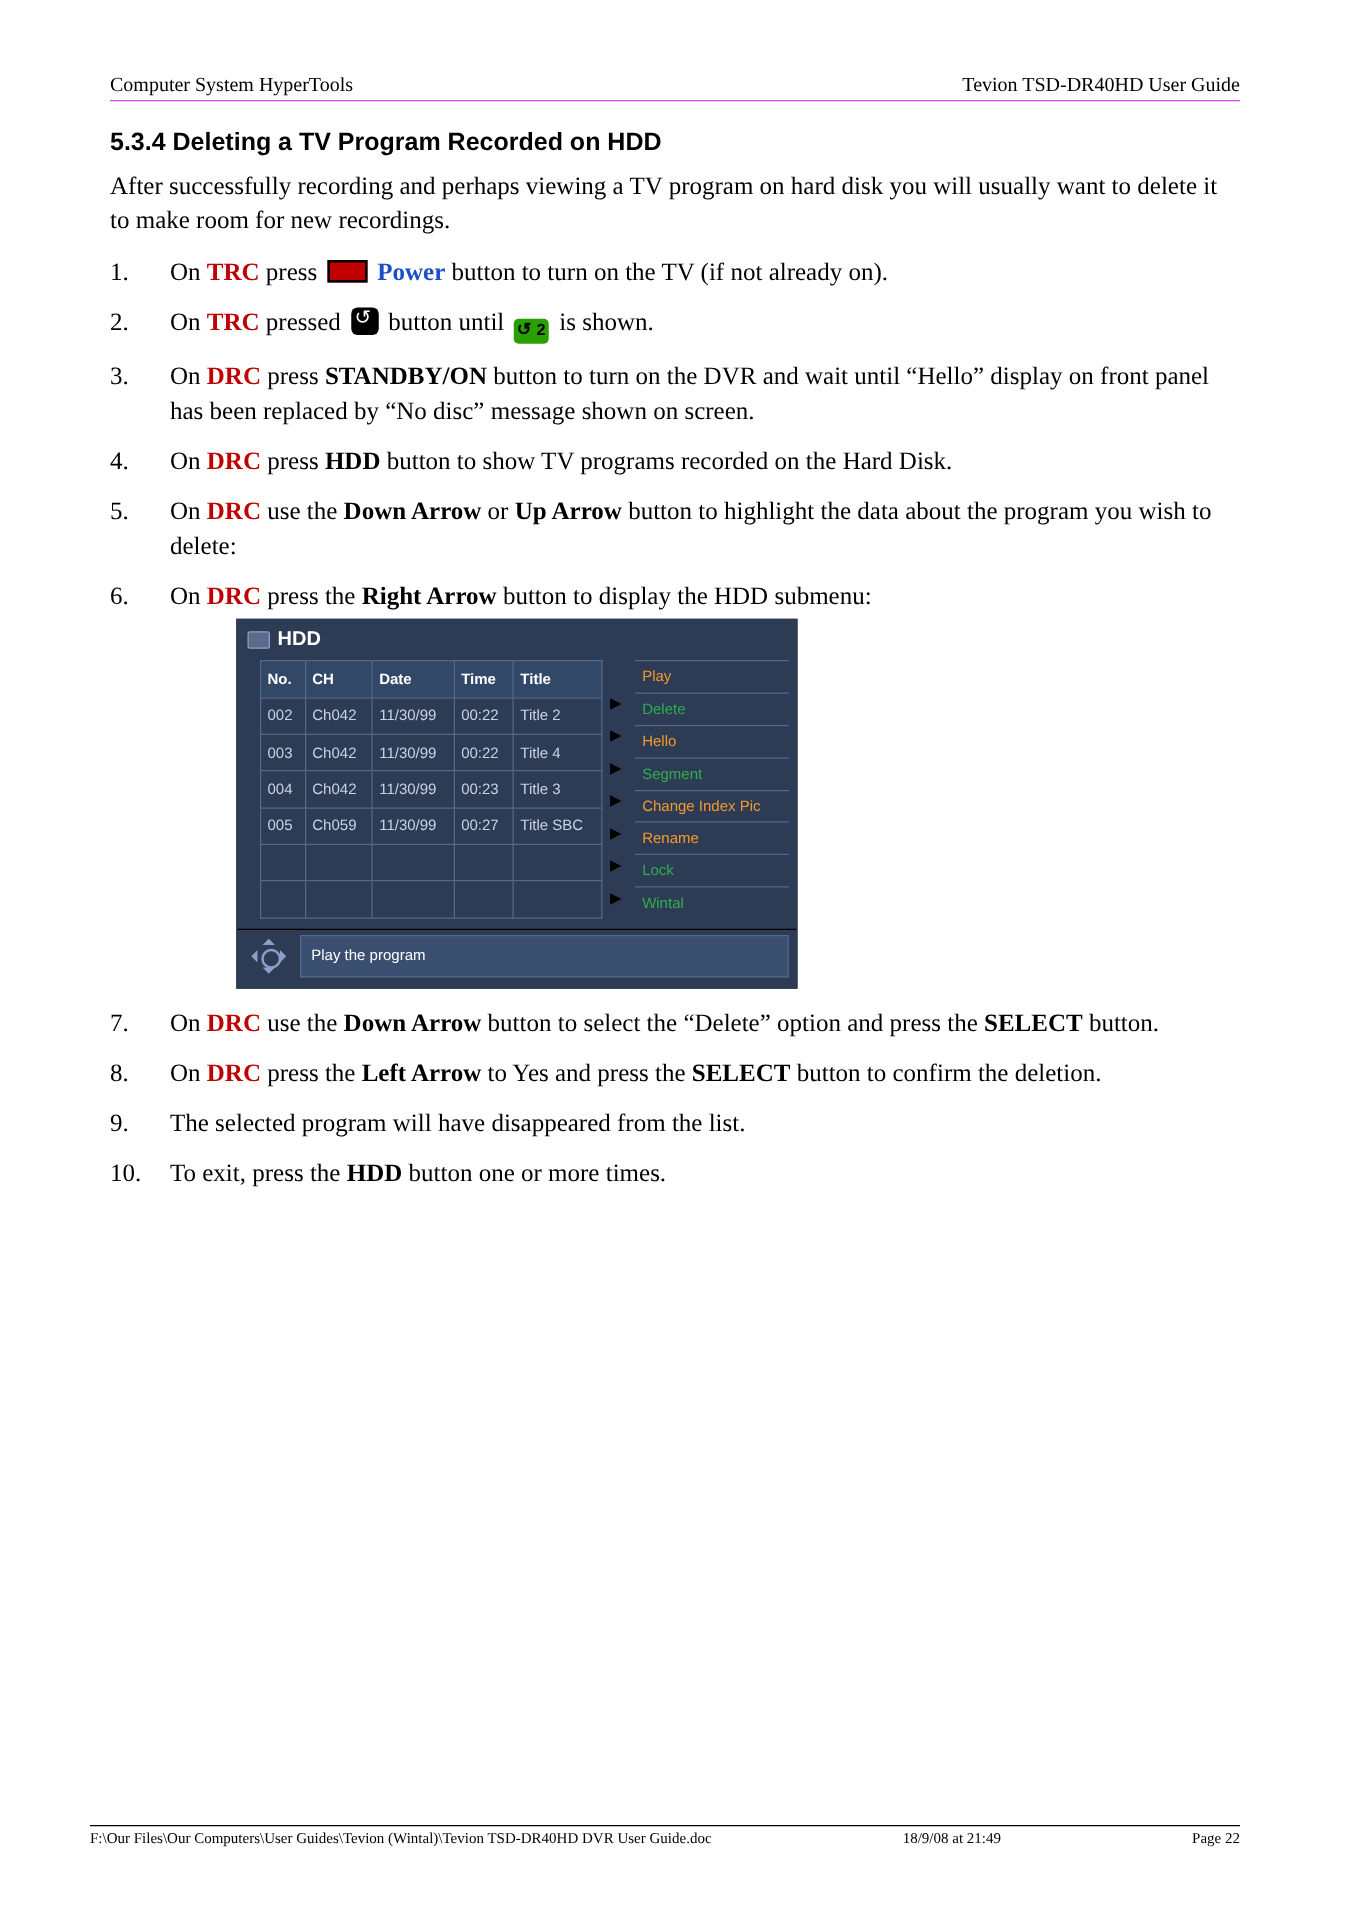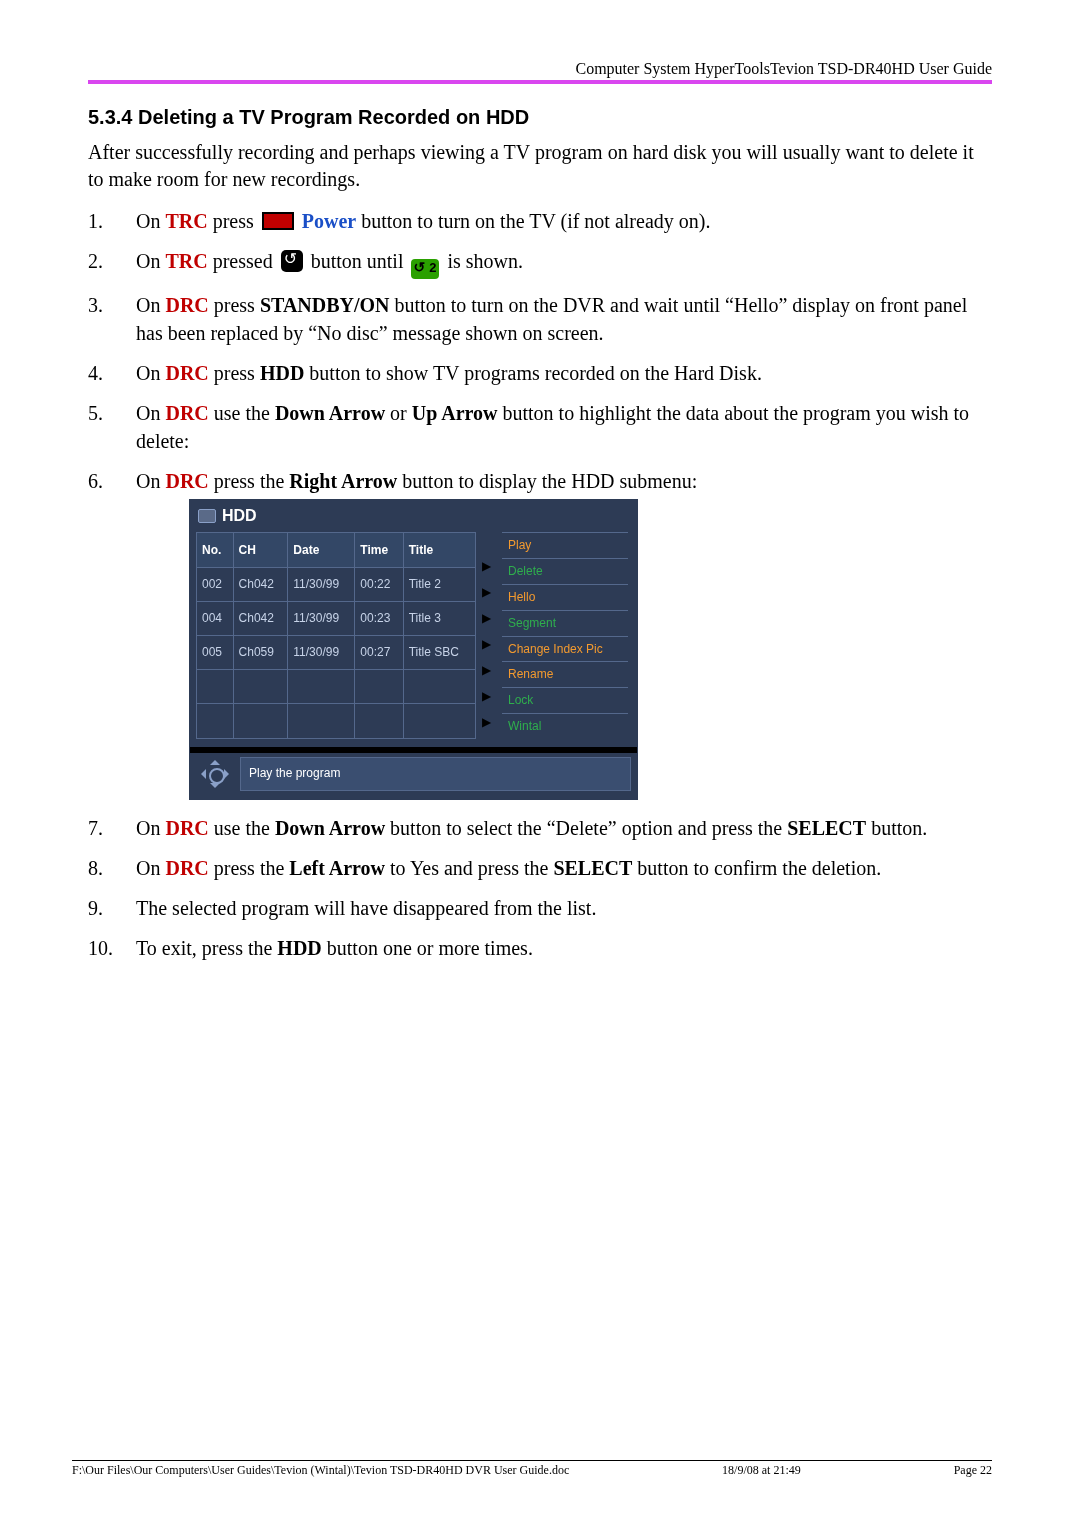--- a/index.html
+++ b/index.html
@@ -1,47 +1,47 @@
 <!DOCTYPE html>
 <html><head>
 <meta charset="utf-8">
 <style>
   html,body{margin:0;padding:0;background:#fff}
   body{font-family:"Times New Roman",Times,serif;color:#000}
   .page{width:1080px;height:1528px;position:relative;margin:0 auto;box-sizing:border-box;padding:60px 88px 0 88px}
-  .hdr{display:flex;justify-content:flex-end;font-size:16px;border-bottom:4px solid #d946ef;padding-bottom:2px}
+  .hdr{display:flex;justify-content:space-between;font-size:16px;border-bottom:1px solid #d946ef;padding-bottom:2px}
   .section-title{font-family:Arial,Helvetica,sans-serif;font-weight:bold;font-size:20px;margin:22px 0 10px 0}
   .para{font-size:20px;line-height:1.35;margin:6px 0 14px 0}
   ol.steps{list-style:none;margin:0;padding:0}
   ol.steps>li{display:flex;font-size:20px;line-height:1.4;margin:6px 0 12px 0}
   ol.steps>li>.num{width:48px;flex:none}
   ol.steps>li>.body{flex:1}
   .trc{color:#c00000;font-weight:bold}
   .pwr{color:#1a4fc7;font-weight:bold}
   b{font-weight:bold}
   
   .redrect{display:inline-block;width:28px;height:14px;background:#c00000;border:2px solid #000;vertical-align:-2px;margin:0 3px}
   .circbtn{display:inline-block;width:22px;height:22px;border-radius:5px;background:#000;vertical-align:-4px;margin:0 3px;position:relative}
   .circbtn::after{content:"\21BA";position:absolute;left:3px;top:-2px;color:#fff;font-size:16px}
   .grnbtn{display:inline-block;width:28px;height:20px;border-radius:4px;background:#2aa000;vertical-align:-4px;margin:0 3px;position:relative;font-family:Arial;font-weight:bold;color:#000;font-size:13px;line-height:18px;text-align:right;padding-right:3px;box-sizing:border-box}
   .grnbtn::before{content:"\21BA";position:absolute;left:2px;top:-1px;color:#000;font-size:14px}
   
   .shot{width:447px;margin:4px 0 2px 53px;border:1px solid #2d3b55;background:#2d3b55;font-family:Arial,Helvetica,sans-serif}
   .shot-title{display:flex;align-items:center;gap:6px;color:#fff;font-weight:bold;font-size:16px;padding:5px 8px;background:#2d3b55}
   .disk-ico{width:16px;height:12px;background:#5a6a88;border:1px solid #8aa0c8;border-radius:2px}
-  .shot-body{display:flex;background:#2d3b55;padding:0 6px 8px 6px;gap:6px}
+  .shot-body{display:flex;background:#2d3b55;padding:0 6px 8px 18px;gap:6px}
   table.rec{border-collapse:collapse;width:280px;background:#2d3b55}
   table.rec th,table.rec td{border:1px solid #54688c;font-size:12px;padding:2px 5px;color:#c7d3e8;text-align:left}
   table.rec th{background:#334766;color:#fff}
   .arrowcol{width:14px;display:flex;flex-direction:column;gap:6px;padding-top:24px}
   .ar{color:#000;font-size:12px;line-height:20px}
   .menucol{width:126px;display:flex;flex-direction:column}
   .mi{border-top:1px solid #54688c;font-size:12px;color:#f39a2f;padding:4px 6px}
   .mi.gr{color:#2fae4d}
-  .shot-footer{display:flex;background:#2d3b55;padding:4px 6px 8px 8px;gap:8px;border-top:6px solid #000000}
+  .shot-footer{display:flex;background:#2d3b55;padding:4px 6px 8px 8px;gap:8px;border-top:1px solid #000000}
   .dpad{width:34px;height:34px;position:relative}
   .dpad .c{position:absolute;left:11px;top:11px;width:12px;height:12px;border:2px solid #8aa0c8;border-radius:50%}
   .dpad .t{position:absolute;width:0;height:0;border:5px solid transparent}
   .dpad .up{border-bottom-color:#8aa0c8;left:12px;top:-2px}
   .dpad .dn{border-top-color:#8aa0c8;left:12px;bottom:-2px}
   .dpad .lf{border-right-color:#8aa0c8;left:-2px;top:12px}
   .dpad .rt{border-left-color:#8aa0c8;right:-2px;top:12px}
   .ftlabel{flex:1;background:#3a4e70;border:1px solid #54688c;color:#fff;font-size:12px;display:flex;align-items:center;padding:0 8px}
   
   .pgfoot{position:absolute;left:72px;right:88px;bottom:50px;border-top:1px solid #000;display:flex;justify-content:space-between;font-size:12px;padding-top:2px}
@@ -109,20 +109,27 @@
                 <th>Date</th>
                 <th>Time</th>
                 <th>Title</th>
               </tr>
               <tr>
                     <td>002</td>
                     <td>Ch042</td>
                     <td>11/30/99</td>
                     <td>00:22</td>
                     <td>Title 2</td>
+                  </tr>
+              <tr>
+                    <td>003</td>
+                    <td>Ch042</td>
+                    <td>11/30/99</td>
+                    <td>00:22</td>
+                    <td>Title 4</td>
                   </tr>
               <tr>
                     <td>004</td>
                     <td>Ch042</td>
                     <td>11/30/99</td>
                     <td>00:23</td>
                     <td>Title 3</td>
                   </tr>
               <tr>
                     <td>005</td>

